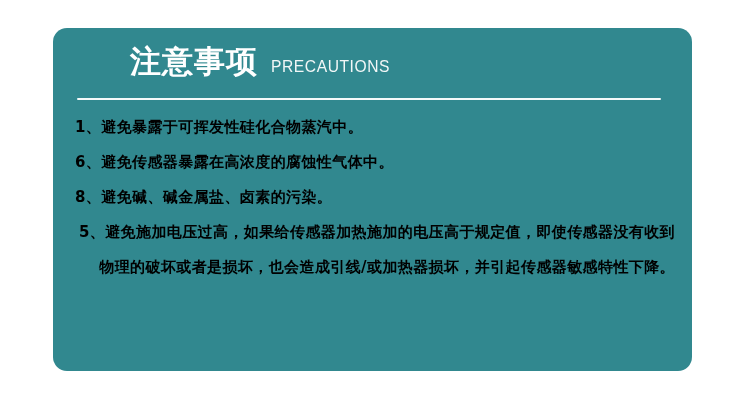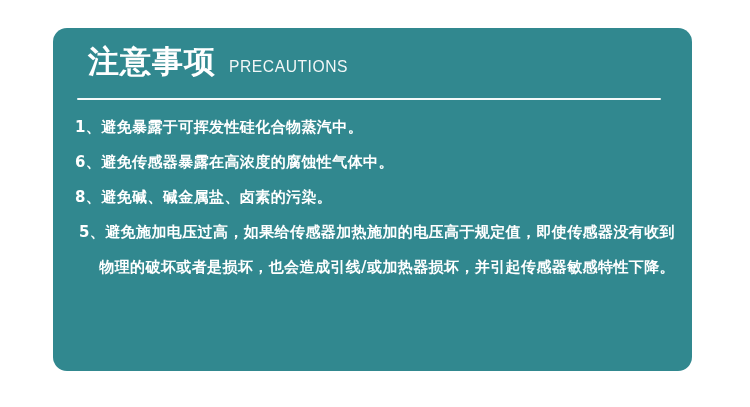--- a/index.html
+++ b/index.html
@@ -37,20 +37,21 @@
     align-items: baseline;
     white-space: nowrap;
   }
   .title-cn {
     font-family: "DejaVu Sans", "Liberation Sans", sans-serif;
     font-size: 31px;
     font-weight: bold;
     color: #ffffff;
     letter-spacing: 1px;
     line-height: 1;
+    margin-left: 42px;
   }
   .title-en {
     font-family: "Liberation Sans", "DejaVu Sans", sans-serif;
     font-size: 17px;
     font-weight: 400;
     color: #f2f7f7;
     letter-spacing: 0.6px;
     margin-left: 13px;
     line-height: 1;
     transform: scaleX(0.92);
@@ -69,21 +70,21 @@
   .body-text {
     position: absolute;
     left: 22px;
     top: 82px;
     right: 14px;
   }
   .line {
     font-family: "DejaVu Sans", "Liberation Sans", sans-serif;
     font-size: 15px;
     font-weight: bold;
-    color: #ffffff;
+    color: #000000;
     line-height: 35px;
     letter-spacing: 0.4px;
     white-space: nowrap;
   }
   .line.wrapped {
     white-space: normal;
     max-width: 600px;
     text-align: right;
   }
 </style>

